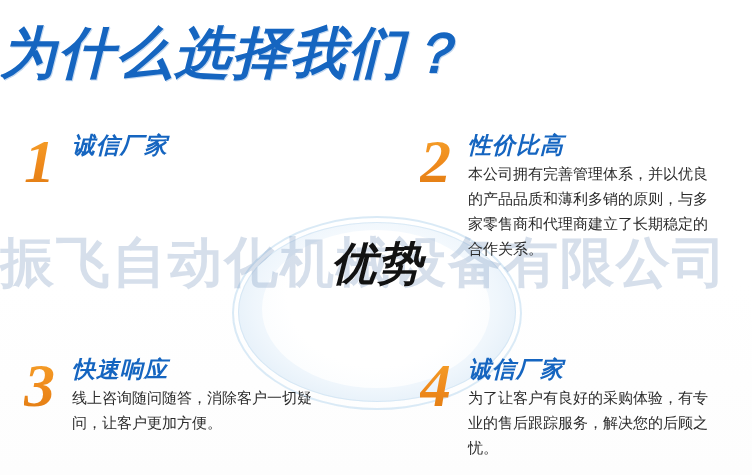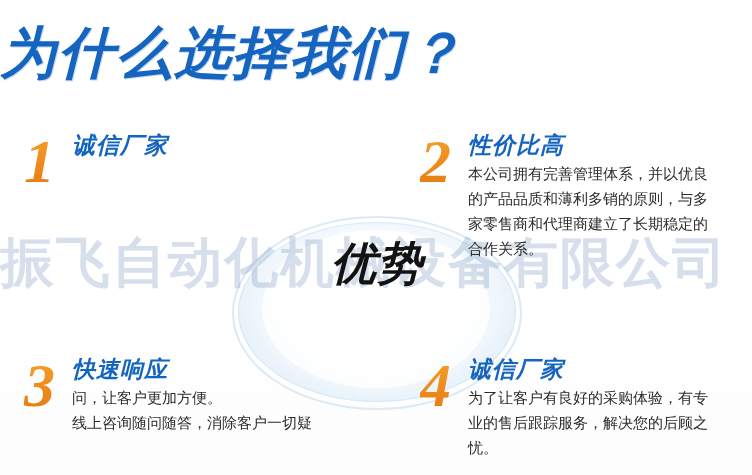--- a/index.html
+++ b/index.html
@@ -234,22 +234,22 @@
 
   <div class="badge">
     <div class="badge-row2">优势</div>
   </div>
 
   <div class="feature feature-3">
     <div class="num">3</div>
     <div class="feature-body">
       <div class="f-head">快速响应</div>
       <div class="f-text">
+        <div>线上咨询随问随答，消除客户一切疑</div>
         <div>问，让客户更加方便。</div>
-        <div>线上咨询随问随答，消除客户一切疑</div>
       </div>
     </div>
   </div>
 
   <div class="feature feature-4">
     <div class="num">4</div>
     <div class="feature-body">
       <div class="f-head">诚信厂家</div>
       <div class="f-text">
         <div>为了让客户有良好的采购体验，有专</div>

